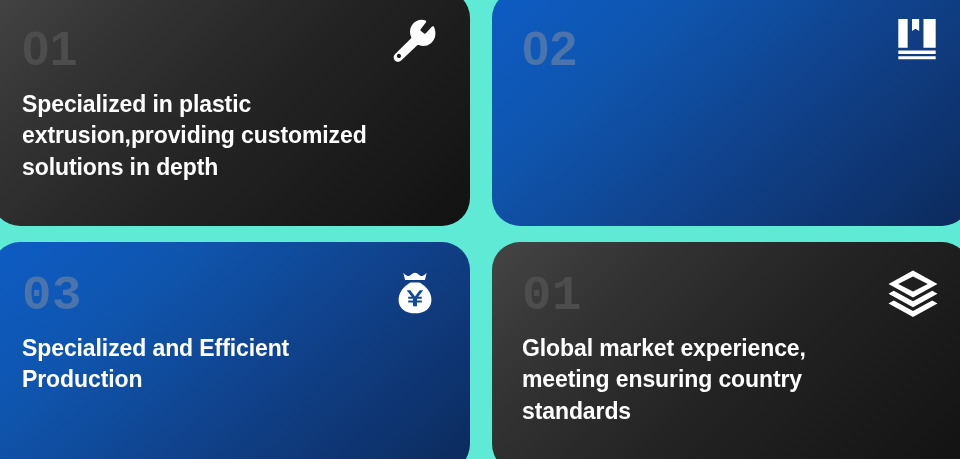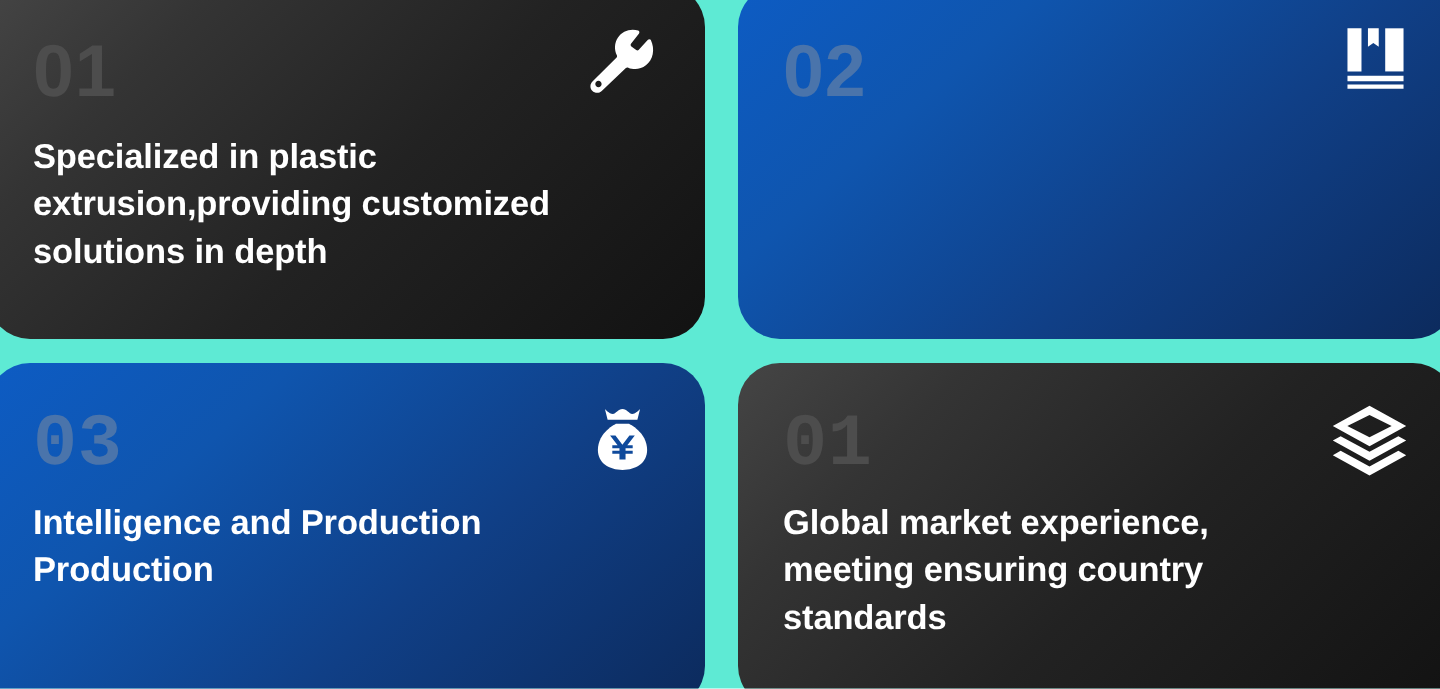--- a/index.html
+++ b/index.html
@@ -139,21 +139,21 @@
           <path d="M6 48h52v5H6v-5z"></path>
           <path d="M6 56h52v4H6v-4z"></path>
         </svg>
       </div>
     </div>
   </div>
 
   <div class="card card-3 theme-blue">
     <div class="card-inner">
       <div class="card-number">03</div>
-      <p class="card-text">Intelligence and Production
+      <p class="card-text">Specialized and Efficient
 Production</p>
       <div class="card-icon">
         <svg viewBox="0 0 64 64" aria-hidden="true">
 
           <path d="M17 6c0 0 3.5 4.2 6.8 4.2C26.2 10.2 28.4 6 32 6s5.8 4.2 8.2 4.2C43.5 10.2 47 6 47 6
                    l-2.3 9.2H19.3L17 6z"></path>
 
           <path d="M26.5 18.5h11c0 0 15.5 7.2 15.5 22.3C53 52 43.6 58 32 58S11 52 11 40.8
                    C11 25.7 26.5 18.5 26.5 18.5z"></path>
 

